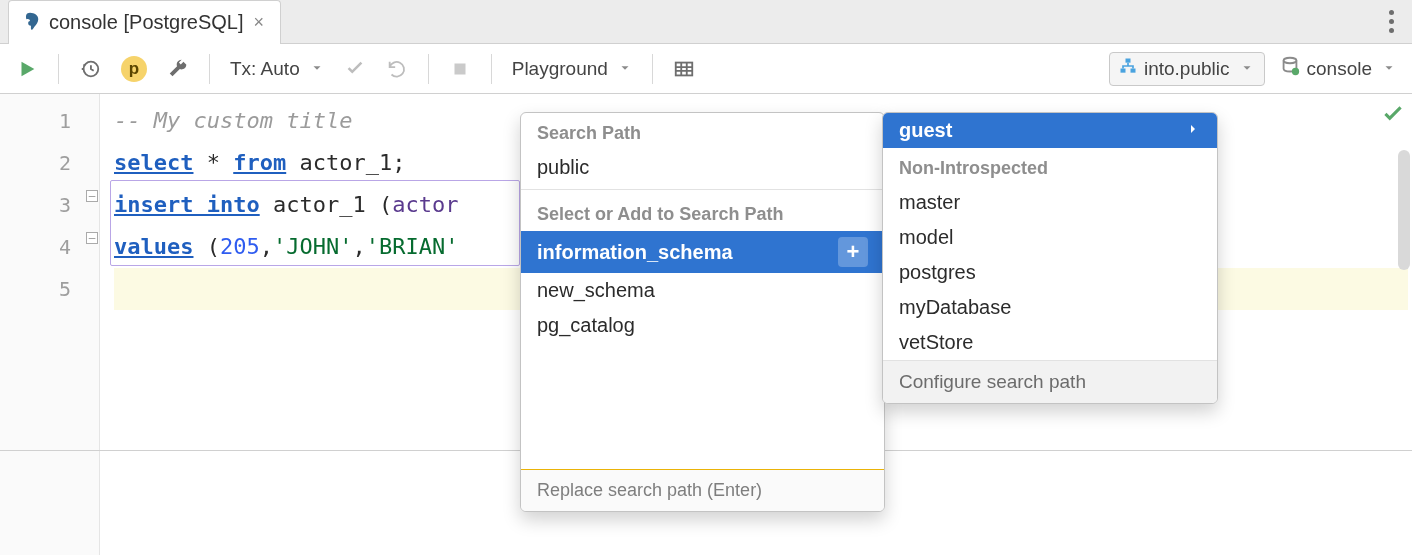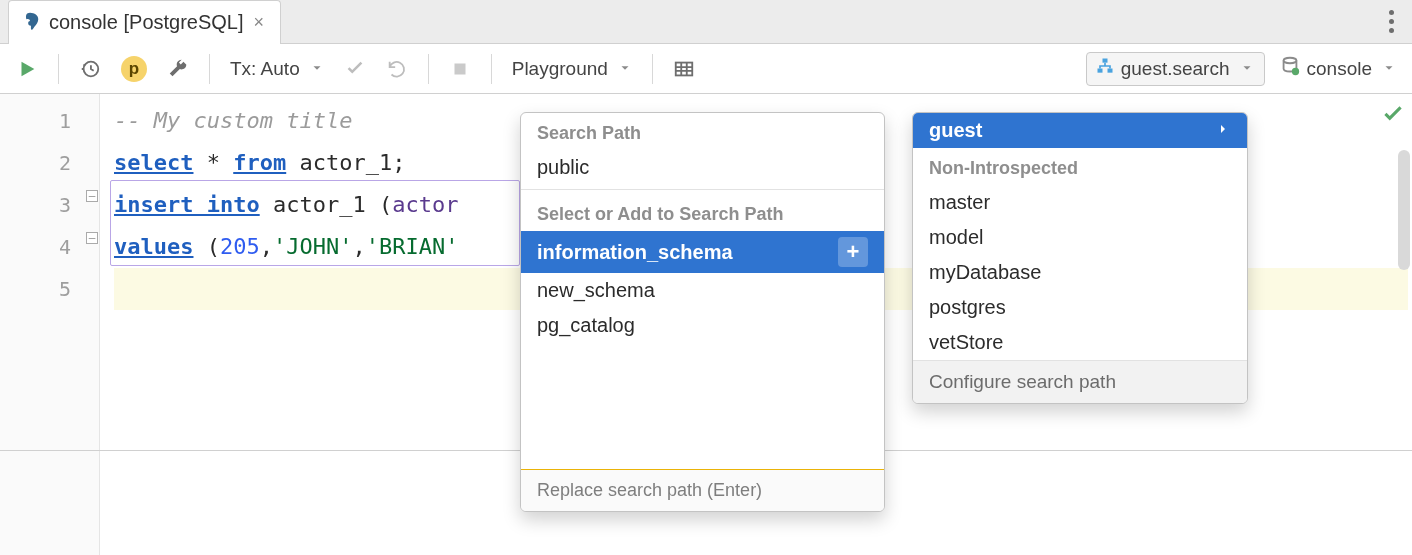--- a/index.html
+++ b/index.html
@@ -202,21 +202,21 @@
   .popup .divider { height: 1px; background: #e2e2e2; margin: 4px 0; }
   .popup .footer {
     border-top: 1px solid #eab308;
     background: #fafafa;
     padding: 10px 16px;
     color: #7e7e7e;
     font-size: 18px;
   }
   .popup1 { left: 520px; top: 112px; width: 365px; height: 400px; display:flex; flex-direction:column;}
   .popup1 .body { flex:1; }
-  .popup2 { left: 912px; top: 112px; width: 336px; }
+  .popup2 { left: 882px; top: 112px; width: 336px; }
   .popup2 .row.arrow { font-weight:600; }
   .popup2 .row .chevr { margin-left:auto; }
   .popup2 .foot2 {
     background: #f2f2f2;
     border-top: 1px solid #e2e2e2;
     padding: 10px 16px;
     color: #6c6c6c;
     font-size: 19px;
   }
 
@@ -306,21 +306,21 @@
 
   <div class="tbtn text pill">
     <span class="schema-icon">
       <svg viewBox="0 0 24 24">
           <rect x="9" y="3" width="6" height="5" fill="#4aa3df"></rect>
           <rect x="3" y="15" width="6" height="5" fill="#4aa3df"></rect>
           <rect x="15" y="15" width="6" height="5" fill="#4aa3df"></rect>
           <path stroke="#4aa3df" stroke-width="2" fill="none" d="M12 8v4M12 12H6v3M12 12h6v3"></path>
         </svg>
     </span>
-    <span>guest.search</span>
+    <span>into.public</span>
     <span class="chev"><svg viewBox="0 0 24 24">
           <path fill="#8b8b8b" d="M6 9l6 6 6-6z"></path>
         </svg></span>
   </div>
 
   <div class="tbtn text">
     <span class="console-icon">
       <svg viewBox="0 0 24 24">
           <ellipse cx="12" cy="6" rx="7" ry="3" fill="none" stroke="#8b8b8b" stroke-width="2"></ellipse>
           <path d="M5 6v9c0 2 3 3 7 3s7-1 7-3V6" fill="none" stroke="#8b8b8b" stroke-width="2"></path>
@@ -385,17 +385,17 @@
     <span>guest</span>
     <span class="chevr">
       <svg width="16" height="16" viewBox="0 0 24 24">
           <path fill="#fff" d="M9 6l6 6-6 6z"></path>
         </svg>
     </span>
   </div>
   <div class="hdr">Non-Introspected</div>
   <div class="row">master</div>
   <div class="row">model</div>
+  <div class="row">postgres</div>
   <div class="row">myDatabase</div>
-  <div class="row">postgres</div>
   <div class="row">vetStore</div>
   <div class="foot2">Configure search path</div>
 </div>
 
 </body></html>

